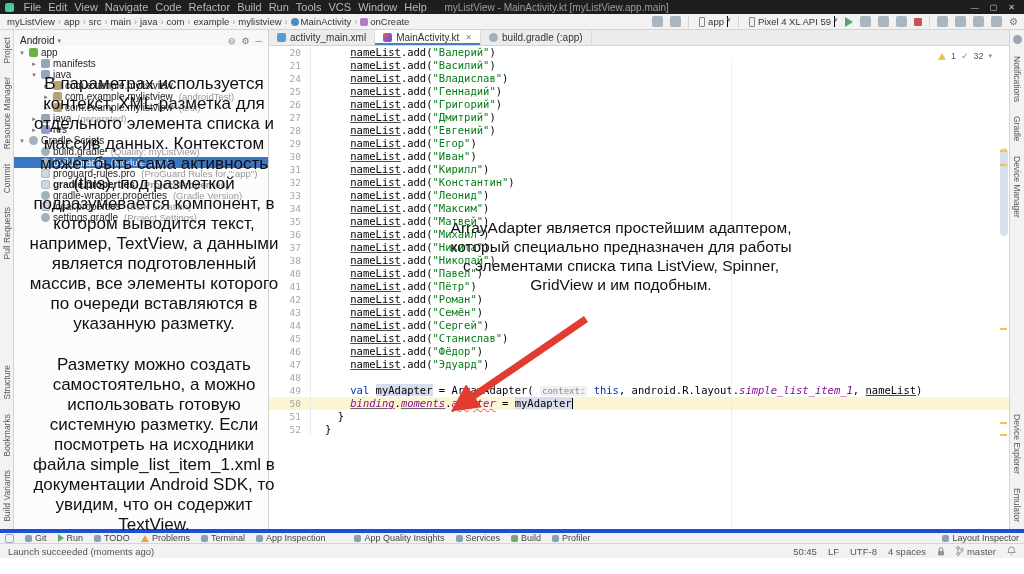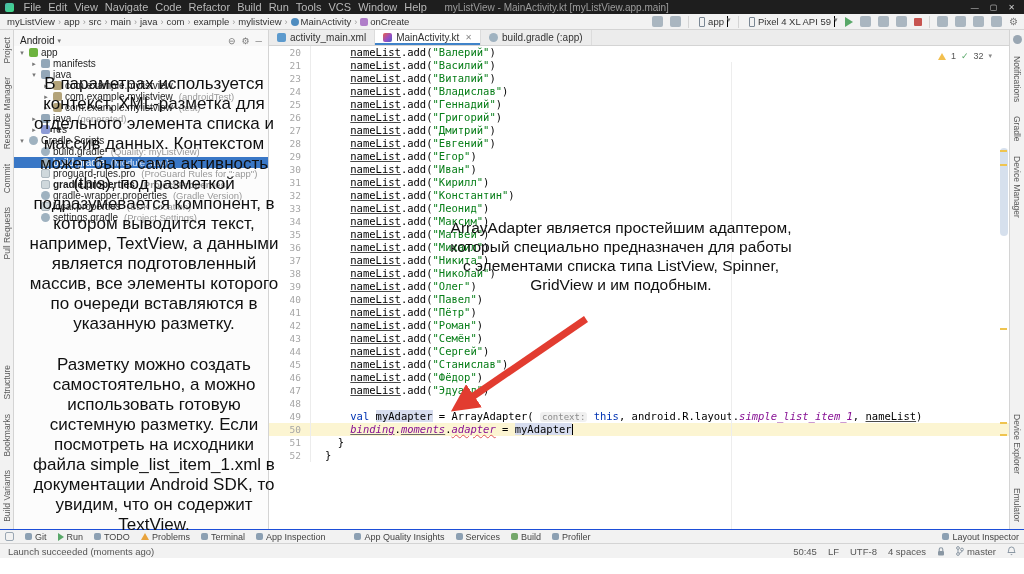--- a/index.html
+++ b/index.html
@@ -91,21 +91,21 @@
   #vscroll{position:absolute;right:1px;top:118px;width:8px;height:88px;background:#cfdbea;border-radius:4px;opacity:.85}
   .smark{position:absolute;right:2px;width:7px;height:2px;background:#efc44f}
 
   
   #ann-left{position:absolute;left:26px;top:74px;width:256px;z-index:30;text-align:center;font-size:17px;line-height:20px;color:#101010}
   #ann-left .p2{margin-top:21px}
   #ann-right{position:absolute;left:446px;top:218px;width:350px;z-index:30;text-align:center;font-size:15.5px;line-height:19px;color:#101010}
   #arrow-svg{position:absolute;left:0;top:0;width:1024px;height:574px;pointer-events:none;z-index:28}
 
   
-  #toolbottom{position:absolute;left:0;right:0;bottom:31px;height:14px;background:#f2f2f2;border-top:1px solid #1d4ed8;display:flex;align-items:center;font-size:9px;color:#444;padding:0 5px;gap:11px}
+  #toolbottom{position:absolute;left:0;right:0;bottom:31px;height:14px;background:#f2f2f2;border-top:4px solid #1d4ed8;display:flex;align-items:center;font-size:9px;color:#444;padding:0 5px;gap:11px}
   .bitem{display:flex;align-items:center;gap:3px;white-space:nowrap}
   .bicon{width:7px;height:7px;border-radius:2px;background:#8ca0b3;flex:none}
   .bicon.ic-run{width:0;height:0;border-radius:0;background:none;border-left:6px solid #59a869;border-top:4px solid transparent;border-bottom:4px solid transparent}
   .bicon.ic-problems{width:0;height:0;border-radius:0;background:none;border-left:4px solid transparent;border-right:4px solid transparent;border-bottom:7px solid #e8a33d}
   .bicon.ic-build{background:#74a86b}
   .switcher{width:9px;height:9px;border:1px solid #9aa7b3;border-radius:2px;flex:none}
   #tb-center{margin-left:18px;display:flex;gap:11px}
   #tb-right{margin-left:auto;display:flex;gap:8px}
 
   
@@ -368,24 +368,20 @@
     <div id="codelines">
         <div class="code-line">
           <span class="lnum">20</span>
           <span class="lcode"><span class="pl">    </span><span class="u">nameList</span><span class="pl">.add(</span><span class="str">"Валерий"</span><span class="pl">)</span></span>
         </div>
         <div class="code-line">
           <span class="lnum">21</span>
           <span class="lcode"><span class="pl">    </span><span class="u">nameList</span><span class="pl">.add(</span><span class="str">"Василий"</span><span class="pl">)</span></span>
         </div>
         <div class="code-line">
-          <span class="lnum">23</span>
-          <span class="lcode"><span class="pl">    </span><span class="u">nameList</span><span class="pl">.add(</span><span class="str">"Виталий"</span><span class="pl">)</span></span>
-        </div>
-        <div class="code-line">
           <span class="lnum">24</span>
           <span class="lcode"><span class="pl">    </span><span class="u">nameList</span><span class="pl">.add(</span><span class="str">"Владислав"</span><span class="pl">)</span></span>
         </div>
         <div class="code-line">
           <span class="lnum">25</span>
           <span class="lcode"><span class="pl">    </span><span class="u">nameList</span><span class="pl">.add(</span><span class="str">"Геннадий"</span><span class="pl">)</span></span>
         </div>
         <div class="code-line">
           <span class="lnum">26</span>
           <span class="lcode"><span class="pl">    </span><span class="u">nameList</span><span class="pl">.add(</span><span class="str">"Григорий"</span><span class="pl">)</span></span>
@@ -430,24 +426,20 @@
           <span class="lnum">36</span>
           <span class="lcode"><span class="pl">    </span><span class="u">nameList</span><span class="pl">.add(</span><span class="str">"Михаил"</span><span class="pl">)</span></span>
         </div>
         <div class="code-line">
           <span class="lnum">37</span>
           <span class="lcode"><span class="pl">    </span><span class="u">nameList</span><span class="pl">.add(</span><span class="str">"Никита"</span><span class="pl">)</span></span>
         </div>
         <div class="code-line">
           <span class="lnum">38</span>
           <span class="lcode"><span class="pl">    </span><span class="u">nameList</span><span class="pl">.add(</span><span class="str">"Николай"</span><span class="pl">)</span></span>
-        </div>
-        <div class="code-line">
-          <span class="lnum">39</span>
-          <span class="lcode"><span class="pl">    </span><span class="u">nameList</span><span class="pl">.add(</span><span class="str">"Олег"</span><span class="pl">)</span></span>
         </div>
         <div class="code-line">
           <span class="lnum">40</span>
           <span class="lcode"><span class="pl">    </span><span class="u">nameList</span><span class="pl">.add(</span><span class="str">"Павел"</span><span class="pl">)</span></span>
         </div>
         <div class="code-line">
           <span class="lnum">41</span>
           <span class="lcode"><span class="pl">    </span><span class="u">nameList</span><span class="pl">.add(</span><span class="str">"Пётр"</span><span class="pl">)</span></span>
         </div>
         <div class="code-line">

